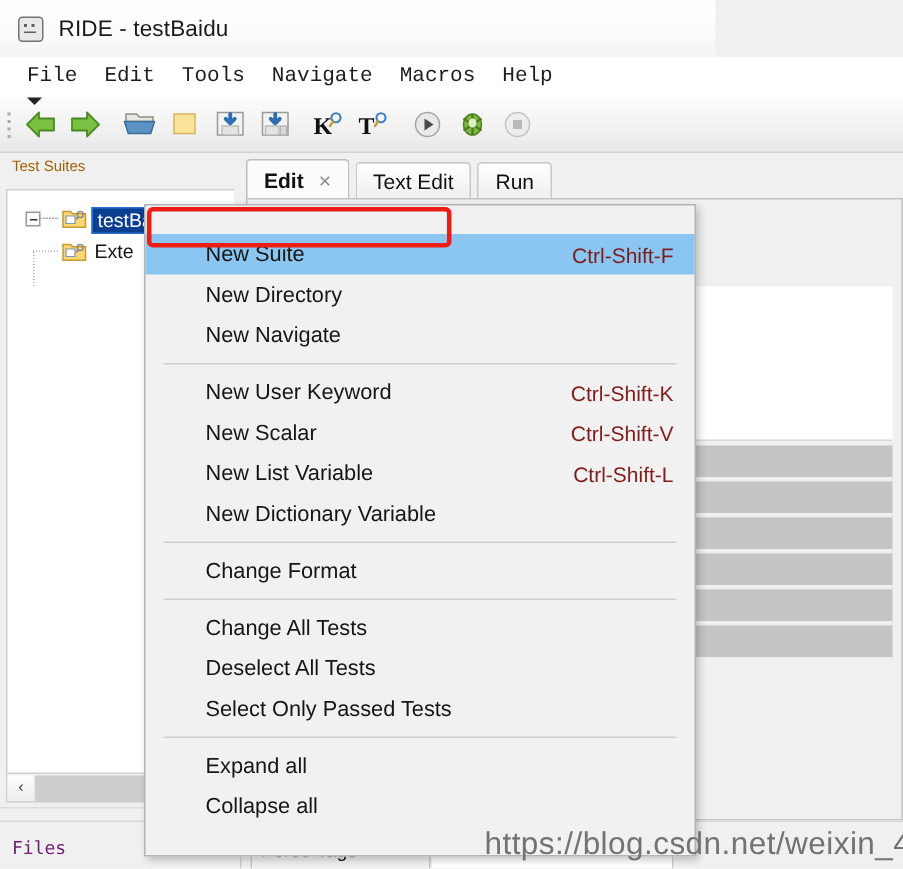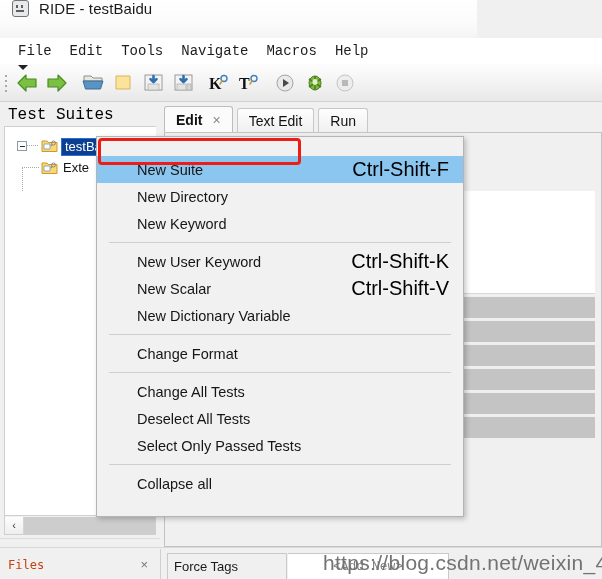--- a/index.html
+++ b/index.html
@@ -17,21 +17,21 @@
     -webkit-font-smoothing: antialiased;
   }
 
   
   .titlebar {
     position: absolute;
     left: 0; top: 0;
     width: 477px; height: 38px;
     background: linear-gradient(#ffffff, #fbfbfb 60%, #f4f4f4);
     display: flex;
-    align-items: flex-start;
+    align-items: center;
     padding-left: 12px;
     box-sizing: border-box;
   }
   .title-icon {
     width: 15px; height: 15px;
     border: 1px solid #6f7478;
     border-radius: 3px;
     background: #e9e9e9;
     position: relative;
     margin-right: 10px;
@@ -124,23 +124,23 @@
   
   .leftpanel {
     position: absolute;
     left: 0; top: 102px;
     width: 160px; height: 445px;
     background: #f0f0f0;
   }
   .leftpanel-title {
     position: absolute;
     left: 8px; top: 4px;
-    font-family: Liberation Mono, monospace;
-    font-size: 16px;
-    color: #000000;
+    font-family: Liberation Sans, sans-serif;
+    font-size: 10px;
+    color: #a16207;
   }
   .tree {
     position: absolute;
     left: 4px; top: 24px;
     width: 152px; height: 390px;
     background: #ffffff;
     border: 1px solid #cfcfcf;
     border-right: none;
     box-sizing: border-box;
     overflow: hidden;
@@ -342,21 +342,21 @@
     width: 160px; height: 31px;
     background: #f0f0f0;
     border-right: 1px solid #d0d0d0;
     display: flex;
     align-items: center;
   }
   .files-label {
     margin-left: 8px;
     font-family: "DejaVu Sans Mono", monospace;
     font-size: 12px;
-    color: #c2410c;
+    color: #701a75;
   }
   .files-close {
     position: absolute;
     right: 12px;
     font-size: 13px;
     color: #777;
   }
   .force-tags-cell {
     position: absolute;
     left: 167px; top: 5px;
@@ -413,22 +413,22 @@
     padding: 0 14px 0 40px;
     position: relative;
     box-sizing: border-box;
   }
   .ctxitem.hl {
     background: #8ac6ef;
   }
   .ctxitem .accel {
     position: absolute;
     right: 14px;
-    font-size: 20px;
-    color: #000000;
+    font-size: 14px;
+    color: #7f1d1d;
   }
   .ctxsep {
     height: 1px;
     background: #cfcfcf;
     margin: 5px 12px;
   }
   .redbox {
     position: absolute;
     left: 98px; top: 138px;
     width: 203px; height: 27px;
@@ -649,50 +649,57 @@
 
   <div class="ctxmenu">
     <div class="ctxitem hl">
       <span>New Suite</span>
       <span class="accel">Ctrl-Shift-F</span>
     </div>
     <div class="ctxitem">
       <span>New Directory</span>
     </div>
     <div class="ctxitem">
-      <span>New Keyword</span>
+      <span>New Navigate</span>
     </div>
     <div class="ctxsep"></div>
     <div class="ctxitem">
       <span>New User Keyword</span>
       <span class="accel">Ctrl-Shift-K</span>
     </div>
     <div class="ctxitem">
       <span>New Scalar</span>
       <span class="accel">Ctrl-Shift-V</span>
     </div>
     <div class="ctxitem">
+      <span>New List Variable</span>
+      <span class="accel">Ctrl-Shift-L</span>
+    </div>
+    <div class="ctxitem">
       <span>New Dictionary Variable</span>
     </div>
     <div class="ctxsep"></div>
     <div class="ctxitem">
       <span>Change Format</span>
     </div>
     <div class="ctxsep"></div>
     <div class="ctxitem">
       <span>Change All Tests</span>
     </div>
     <div class="ctxitem">
       <span>Deselect All Tests</span>
     </div>
     <div class="ctxitem">
       <span>Select Only Passed Tests</span>
     </div>
     <div class="ctxsep"></div>
     <div class="ctxitem">
+      <span>Expand all</span>
+    </div>
+    <div class="ctxitem">
       <span>Collapse all</span>
     </div>
   </div>
 
   <div class="redbox"></div>
 
   <div class="watermark">https://blog.csdn.net/weixin_44694155</div>
 
 </div>
 

